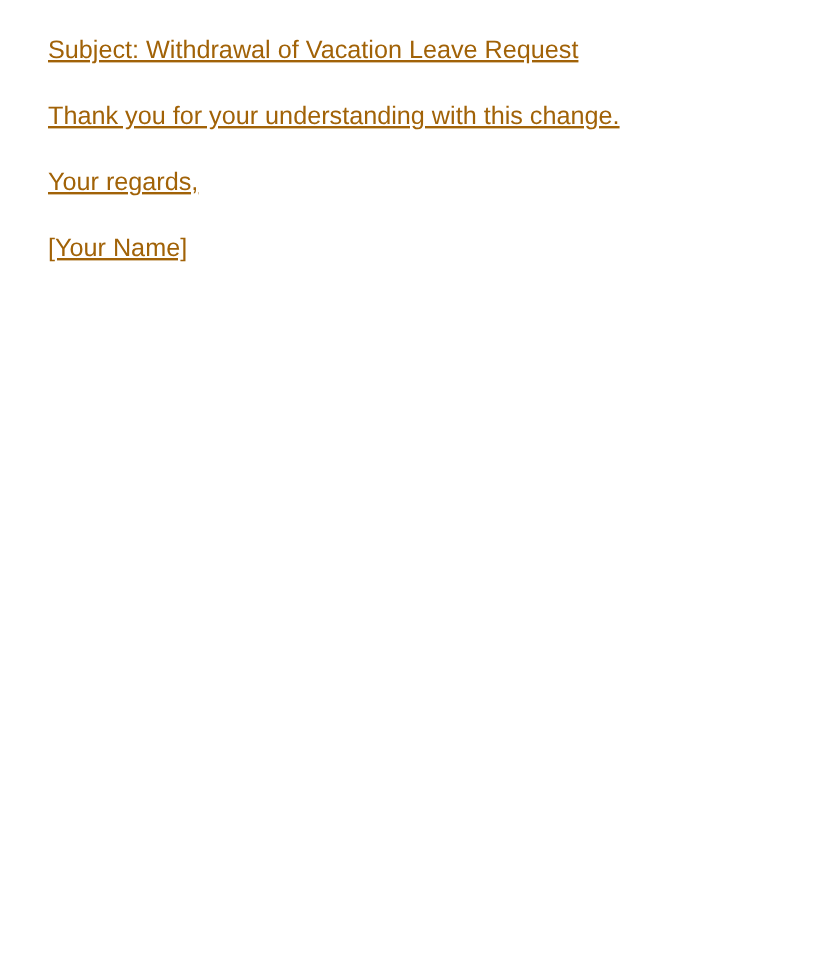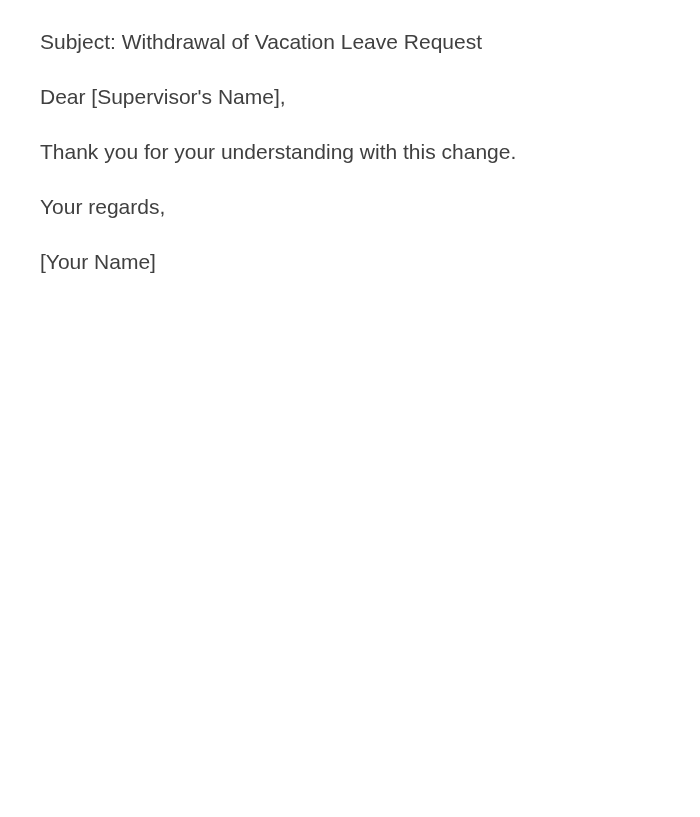--- a/index.html
+++ b/index.html
@@ -29,36 +29,36 @@
     line-height: 30px;
     font-weight: 700;
     color: #111111;
     letter-spacing: -0.2px;
   }
   p.doc-paragraph {
     margin: 0 0 20px 0;
     font-size: 21px;
     line-height: 35px;
     font-weight: 400;
-    color: #404040;
+    color: #a16207;
+    text-decoration: underline;
   }
   p.doc-paragraph:last-child {
     margin-bottom: 0;
   }
 </style>
 </head>
 <body>
 
 <div class="page">
   <div class="doc-content">
 
 
     <p class="doc-paragraph">Subject: Withdrawal of Vacation Leave Request</p>
 
-    <p class="doc-paragraph">Dear [Supervisor's Name],</p>
 
 
 
 
     <p class="doc-paragraph">Thank you for your understanding with this change.</p>
 
     <p class="doc-paragraph">Your regards,</p>
 
     <p class="doc-paragraph">[Your Name]</p>
 

